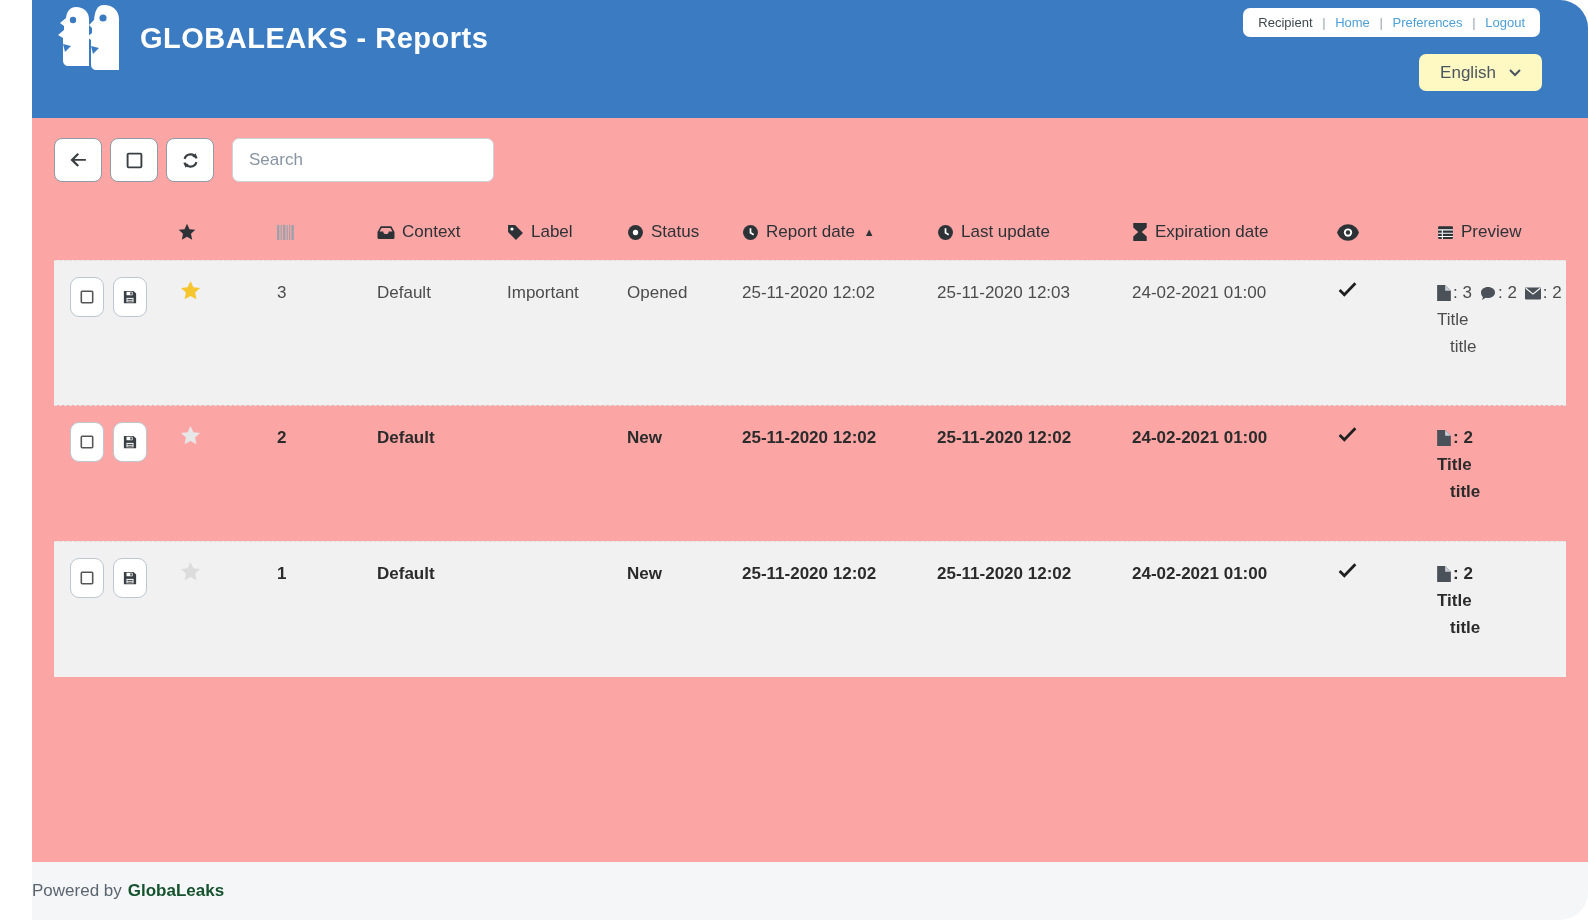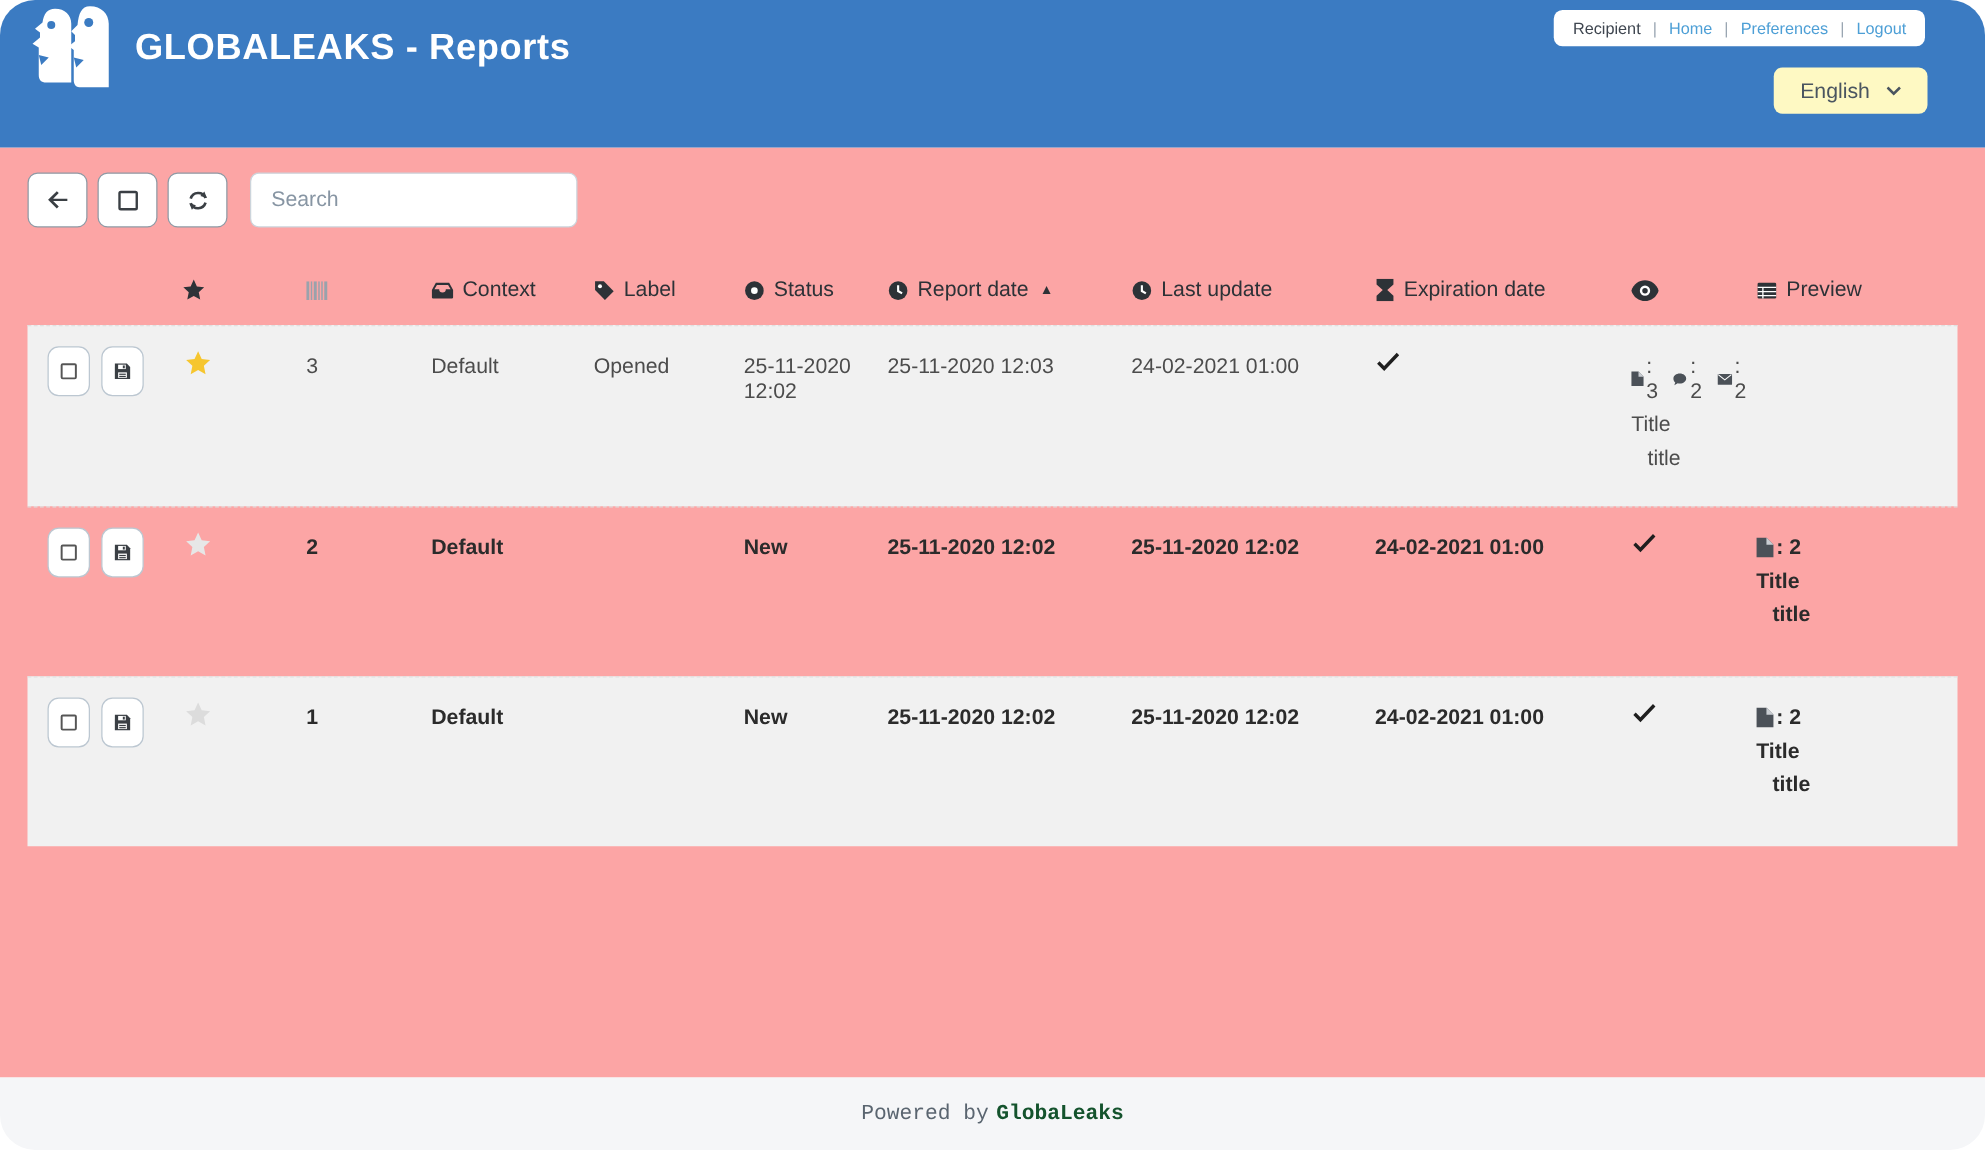--- a/index.html
+++ b/index.html
@@ -1,20 +1,20 @@
 <!DOCTYPE html>
 <html><head>
 <meta charset="utf-8">
 <style>
   * { box-sizing: border-box; margin: 0; padding: 0; }
   html,body { background:#fff; font-family:"Liberation Sans", sans-serif; }
   .page {
     position:relative; width:1588px; height:920px; margin:0 auto;
     border-radius:28px; overflow:hidden; background:#fff;
-    display:flex; flex-direction:column;
+    display:flex; flex-direction:column;padding-left:32px;
   }
   
   .topbar { position:relative; height:118px; background:#3b7bc2; flex:0 0 auto; }
   .brand { display:flex; align-items:flex-start; }
   .logo { margin:4px 0 0 24px; }
   .app-title { color:#fff; font-size:29px; font-weight:800; letter-spacing:.5px; margin:22px 0 0 16px; }
   .nav-box {
     position:absolute; top:8px; right:48px; background:#fff; border-radius:7px;
     padding:7px 15px; font-size:13px; color:#3f4650; white-space:nowrap;
   }
@@ -66,21 +66,21 @@
   .star-off2 { fill:#dcdcdc; }
   .c-seen { padding-top:20px; }
   .c-preview .pstats { display:flex; gap:8px; align-items:center; }
   .pstat { display:flex; align-items:center; gap:2px; }
   .pstat .cnt::before { content:": "; }
   .pline { margin-top:7px; }
   .pline.indent { padding-left:13px; }
   
   .footer {
     flex:0 0 auto; height:58px; background:#f5f6f8; display:flex; align-items:center;
-    justify-content:center; font-size:17px; color:#5a6570; gap:6px;font-family:Liberation Mono, monospace;
+    font-size:17px; color:#5a6570; gap:6px;
   }
   .footer a { color:#14532d; font-weight:700; text-decoration:none; cursor:pointer; }
   .ic { flex:0 0 auto; }
 </style>
 </head>
 <body>
 
 <div class="page">
 
   <header class="topbar">
@@ -234,20 +234,21 @@
               </svg>
             </button>
         </div>
         <div class="cell c-star">
           <svg width="23" height="23" viewBox="0 0 24 24">
               <path class="star-on" d="M12 2l3 6.6 7 .8-5.2 4.8 1.4 7L12 17.7 5.8 21.2l1.4-7L2 9.4l7-.8z"></path>
             </svg>
         </div>
         <div class="cell">3</div>
         <div class="cell">Default</div>
+        <div class="cell">Important</div>
         <div class="cell">Opened</div>
         <div class="cell">25-11-2020 12:02</div>
         <div class="cell">25-11-2020 12:03</div>
         <div class="cell">24-02-2021 01:00</div>
         <div class="cell c-seen">
           <svg width="21" height="17" viewBox="0 0 20 16">
               <path d="M2.5 8.5l4.5 4.5L17.5 2" stroke="#1f1f1f" stroke-width="2.6" fill="none"></path>
             </svg>
         </div>
         <div class="cell c-preview">

